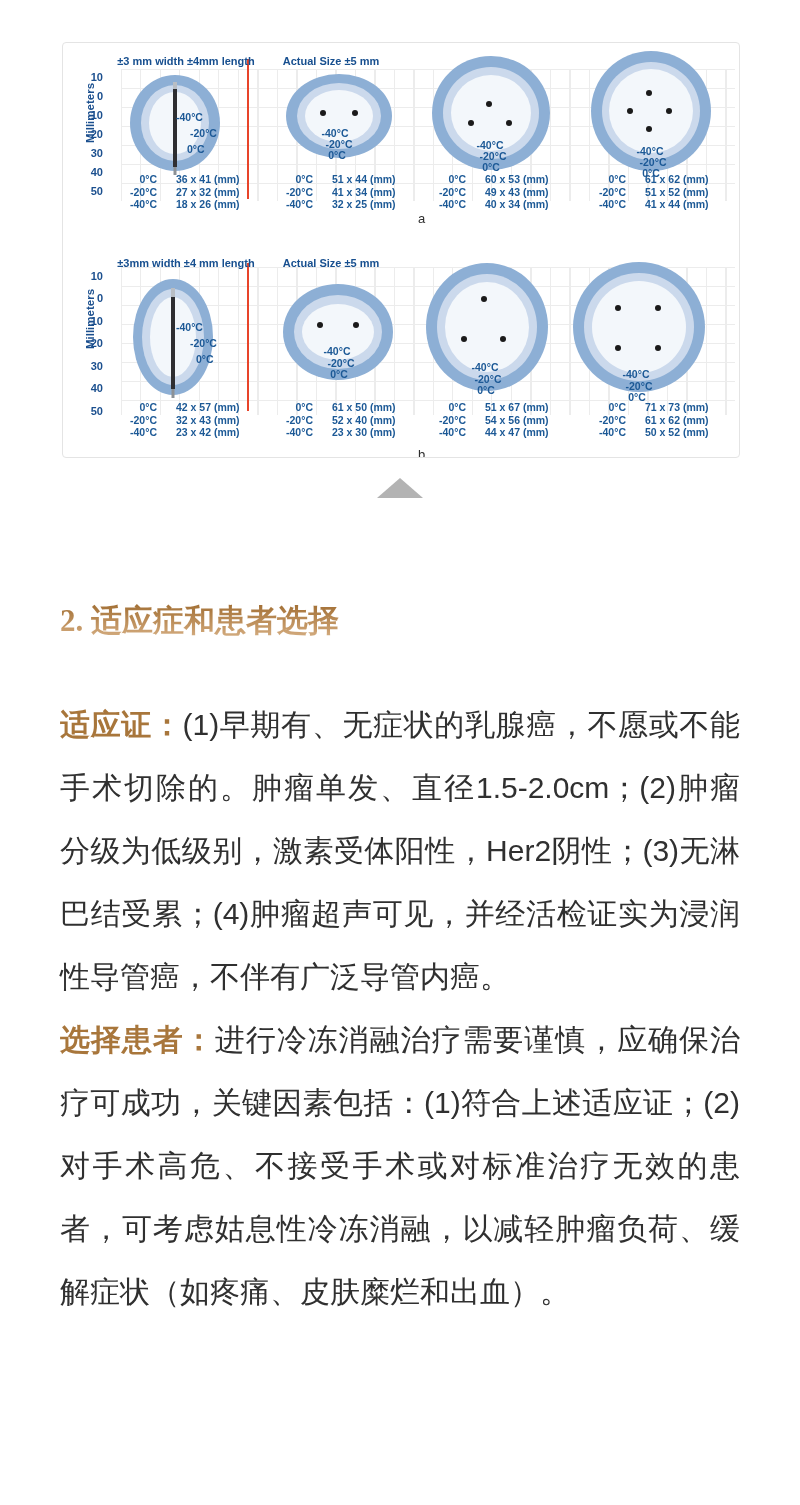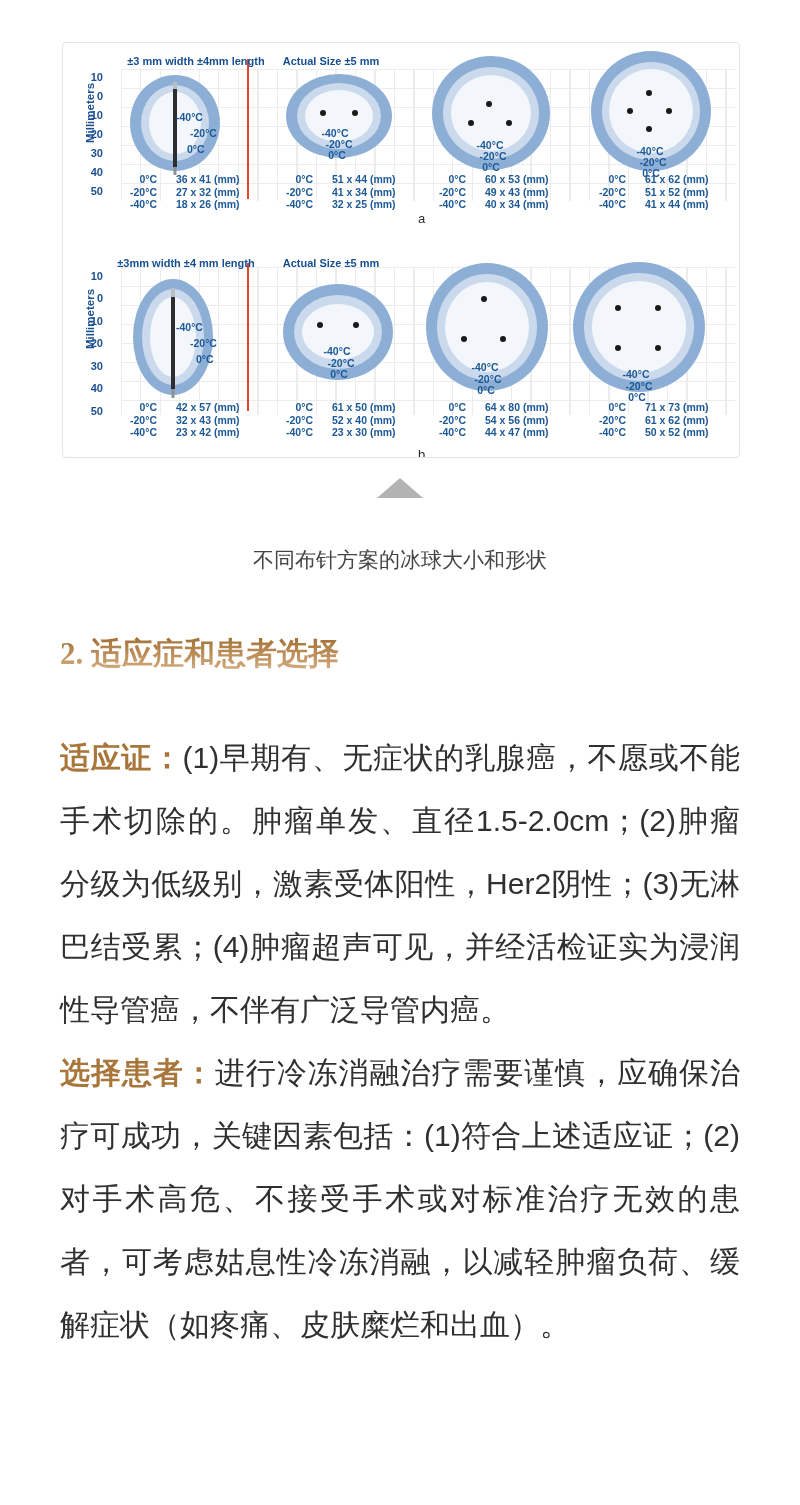--- a/index.html
+++ b/index.html
@@ -102,21 +102,21 @@
 
       <span class="axis-label">Millimeters</span>
       <span class="tick" style="top:22px">10</span>
       <span class="tick" style="top:41px">0</span>
       <span class="tick" style="top:60px">10</span>
       <span class="tick" style="top:79px">20</span>
       <span class="tick" style="top:98px">30</span>
       <span class="tick" style="top:117px">40</span>
       <span class="tick" style="top:136px">50</span>
 
-      <span class="panel-title" style="left:133px;top:6px">±3 mm width ±4mm length</span>
+      <span class="panel-title" style="left:123px;top:6px">±3 mm width ±4mm length</span>
       <span class="panel-title" style="left:268px;top:6px">Actual Size ±5 mm</span>
 
       <span class="temp" style="left:113px;top:62px">-40°C</span>
       <span class="temp" style="left:127px;top:78px">-20°C</span>
       <span class="temp" style="left:124px;top:94px">0°C</span>
 
       <span class="temp c" style="left:272px;top:78px">-40°C</span>
       <span class="temp c" style="left:276px;top:89px">-20°C</span>
       <span class="temp c" style="left:274px;top:100px">0°C</span>
 
@@ -245,21 +245,21 @@
       <div class="vals" style="left:198px;top:146px">
         <span class="vt">0°C</span>
           <span class="vs">61 x 50 (mm)</span>
         <span class="vt">-20°C</span>
           <span class="vs">52 x 40 (mm)</span>
         <span class="vt">-40°C</span>
           <span class="vs">23 x 30 (mm)</span>
       </div>
       <div class="vals" style="left:351px;top:146px">
         <span class="vt">0°C</span>
-          <span class="vs">64 x 80 (mm)</span>
+          <span class="vs">51 x 67 (mm)</span>
         <span class="vt">-20°C</span>
           <span class="vs">54 x 56 (mm)</span>
         <span class="vt">-40°C</span>
           <span class="vs">44 x 47 (mm)</span>
       </div>
       <div class="vals" style="left:511px;top:146px">
         <span class="vt">0°C</span>
           <span class="vs">71 x 73 (mm)</span>
         <span class="vt">-20°C</span>
           <span class="vs">61 x 62 (mm)</span>
@@ -268,21 +268,20 @@
       </div>
 
       <span class="row-letter">b</span>
     </div>
   </div>
 
   <div class="scroll-arrow"></div>
 
   <p class="caption">
     <br>
-    <span>不同布针方案的冰球大小和形状</span>
   </p>
 
   <h2 class="section-heading">2. 适应症和患者选择</h2>
 
   <div class="body-text">
     <p class="para"><span class="lead">适应证：</span><span>(1)早期有、无症状的乳腺癌，不愿或不能手术切除的。肿瘤单发、直径1.5-2.0cm；(2)肿瘤分级为低级别，激素受体阳性，Her2阴性；(3)无淋巴结受累；(4)肿瘤超声可见，并经活检证实为浸润性导管癌，不伴有广泛导管内癌。</span></p>
     <p class="para"><span class="lead">选择患者：</span><span>进行冷冻消融治疗需要谨慎，应确保治疗可成功，关键因素包括：(1)符合上述适应证；(2)对手术高危、不接受手术或对标准治疗无效的患者，可考虑姑息性冷冻消融，以减轻肿瘤负荷、缓解症状（如疼痛、皮肤糜烂和出血）。</span></p>
   </div>
 
 </div>

